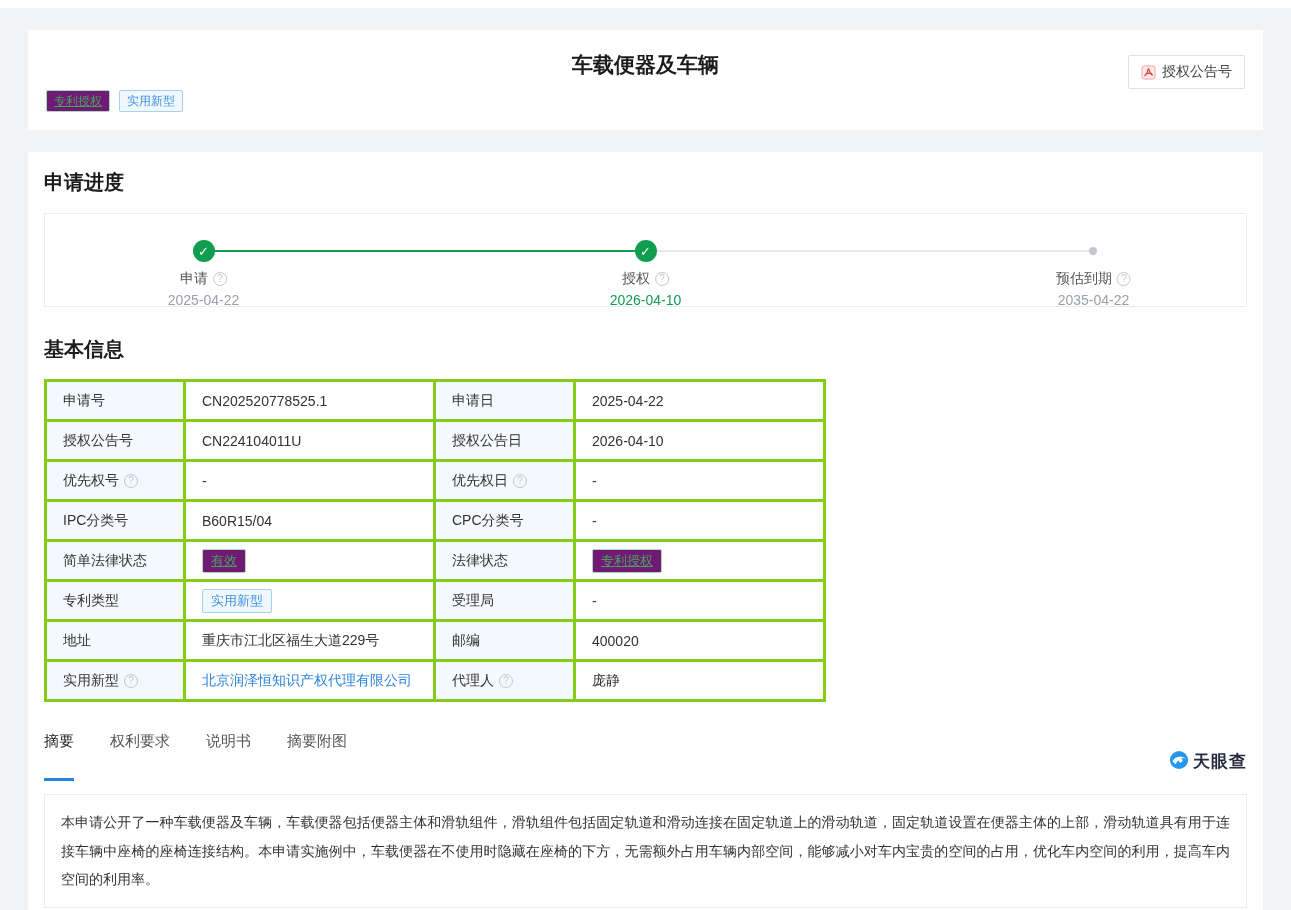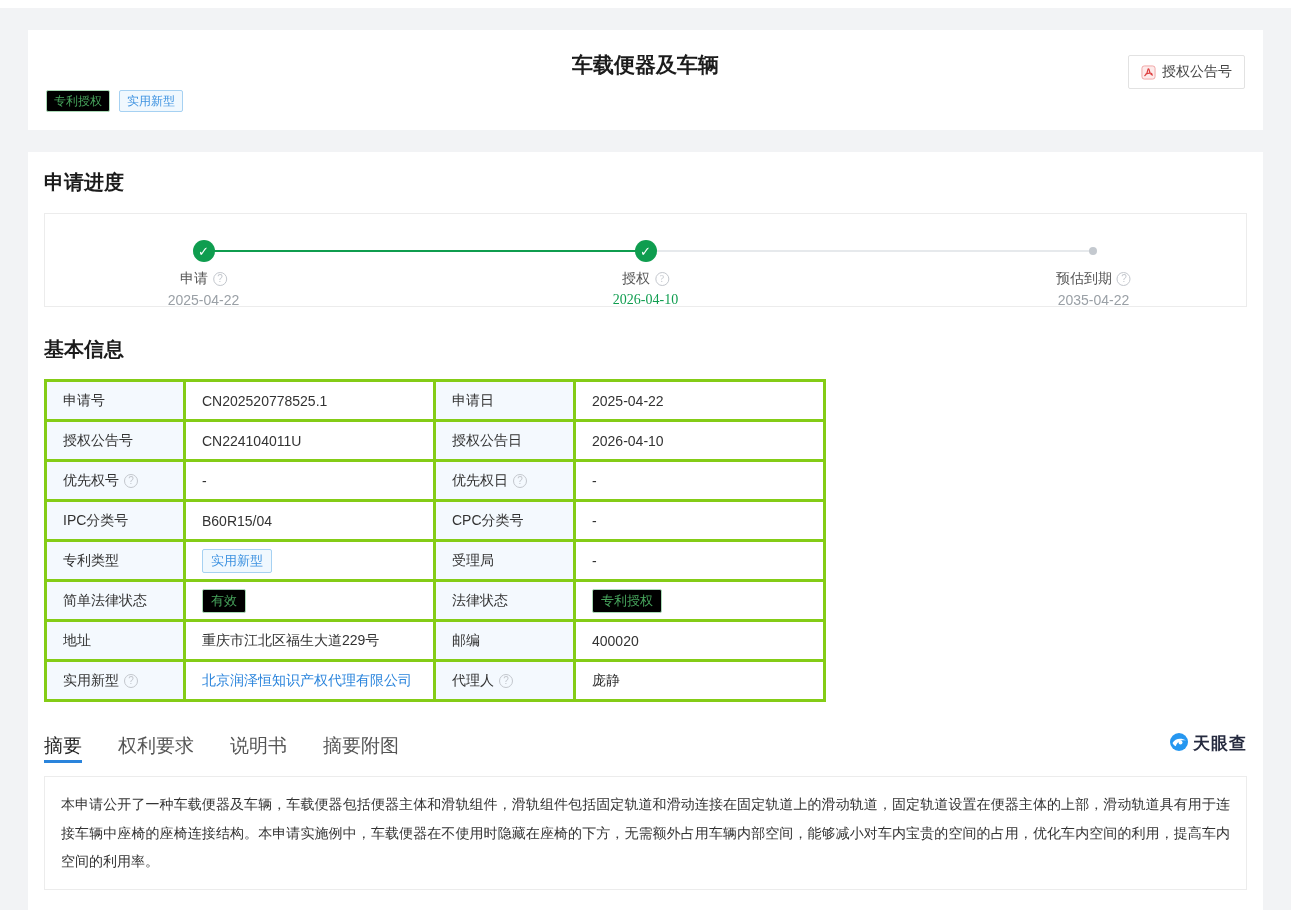--- a/index.html
+++ b/index.html
@@ -14,21 +14,21 @@
   .card { background:#ffffff; margin:0 28px; }
 
   
   .card-title { margin-top:22px; padding:21px 18px 18px; position:relative; }
   .patent-title { font-size:21px; font-weight:bold; color:#1b1b1b; margin:0;text-align:center; }
   .tagrow { margin-top:11px; display:flex; gap:9px; }
   .tag {
     font-size:12px; line-height:18px; padding:1px 7px;
     border-radius:2px; border:1px solid; display:inline-block;
   }
-  .tag-green { color:#47a45c; border-color:#a9d9b5; background:#000000; }
+  .tag-green { color:#47a45c; border-color:#a9d9b5; background:#701a75;text-decoration:underline; }
   .tag-blue  { color:#3d92e0; border-color:#a6d1f2; background:#f0f8fe; }
   .view-btn {
     position:absolute; right:18px; top:25px;
     border:1px solid #e2e2e2; border-radius:2px; background:#fff;
     padding:7px 12px; font-size:14px; color:#444;
     display:flex; align-items:center; gap:6px; cursor:pointer;
   }
 
   
   .card-main { margin-top:22px; padding:17px 16px 25px; }
@@ -61,21 +61,21 @@
   table.info { border-collapse:collapse; margin-top:16px; font-size:14px; table-layout:fixed; }
   table.info td { border:3px solid #84cc16; height:40px; padding:0 16px; vertical-align:middle; }
   td.lab { background:#f4f9fe; color:#333; }
   td.lab .labwrap { display:flex; align-items:center; gap:5px; }
   .w1 { width:139px; } .w2 { width:250px; } .w3 { width:140px; } .w4 { width:250px; }
   .link { color:#2a84dc; cursor:pointer; }
   td .tag { font-size:13px; padding:2px 8px; }
 
   
   .tabs-row { display:flex; align-items:flex-end; gap:36px; margin-top:30px; }
-  .tab { font-size:19px; color:#555; padding-bottom:1px; cursor:pointer; border-bottom:3px solid transparent; }
+  .tab { font-size:15px; color:#555; padding-bottom:27px; cursor:pointer; border-bottom:3px solid transparent; }
   .tab.active { color:#1f1f1f; border-bottom-color:#2a84dc; }
   .brand { margin-left:auto; display:flex; gap:4px; padding-bottom:8px; }
   .brand-name { font-size:17px; font-weight:bold; color:#252a3f; letter-spacing:1px; }
 
   .abstract-box {
     border:1px solid #ececec; margin-top:13px; padding:13px 16px;
     font-size:14px; color:#333; line-height:2.05; text-align:justify;
   }
 </style>
 </head>
@@ -113,21 +113,21 @@
     <div class="node node-dot" style="left:87.3%;"></div>
 
     <div class="step-text" style="left:13.2%;">
       <div class="step-label">
         <span>申请</span>
         <span class="help"></span>
       </div>
       <div class="step-date">2025-04-22</div>
     </div>
 
-    <div class="step-text" style="left:50%;font-family:Liberation Serif, serif;">
+    <div class="step-text" style="left:50%;">
       <div class="step-label">
         <span>授权</span>
         <span class="help"></span>
       </div>
       <div class="step-date green">2026-04-10</div>
     </div>
 
     <div class="step-text" style="left:87.3%;">
       <div class="step-label">
         <span>预估到期</span>
@@ -195,44 +195,44 @@
       <td class="lab">
             <div class="labwrap">
               <span>CPC分类号</span>
             </div>
           </td>
       <td><span>-</span></td>
     </tr>
     <tr>
       <td class="lab">
             <div class="labwrap">
+              <span>简单法律状态</span>
+            </div>
+          </td>
+      <td><span class="tag tag-green">有效</span></td>
+      <td class="lab">
+            <div class="labwrap">
+              <span>法律状态</span>
+            </div>
+          </td>
+      <td><span class="tag tag-green">专利授权</span></td>
+    </tr>
+    <tr>
+      <td class="lab">
+            <div class="labwrap">
               <span>专利类型</span>
             </div>
           </td>
       <td><span class="tag tag-blue">实用新型</span></td>
       <td class="lab">
             <div class="labwrap">
               <span>受理局</span>
             </div>
           </td>
       <td><span>-</span></td>
-    </tr>
-    <tr>
-      <td class="lab">
-            <div class="labwrap">
-              <span>简单法律状态</span>
-            </div>
-          </td>
-      <td><span class="tag tag-green">有效</span></td>
-      <td class="lab">
-            <div class="labwrap">
-              <span>法律状态</span>
-            </div>
-          </td>
-      <td><span class="tag tag-green">专利授权</span></td>
     </tr>
     <tr>
       <td class="lab">
             <div class="labwrap">
               <span>地址</span>
             </div>
           </td>
       <td><span>重庆市江北区福生大道229号</span></td>
       <td class="lab">
             <div class="labwrap">

